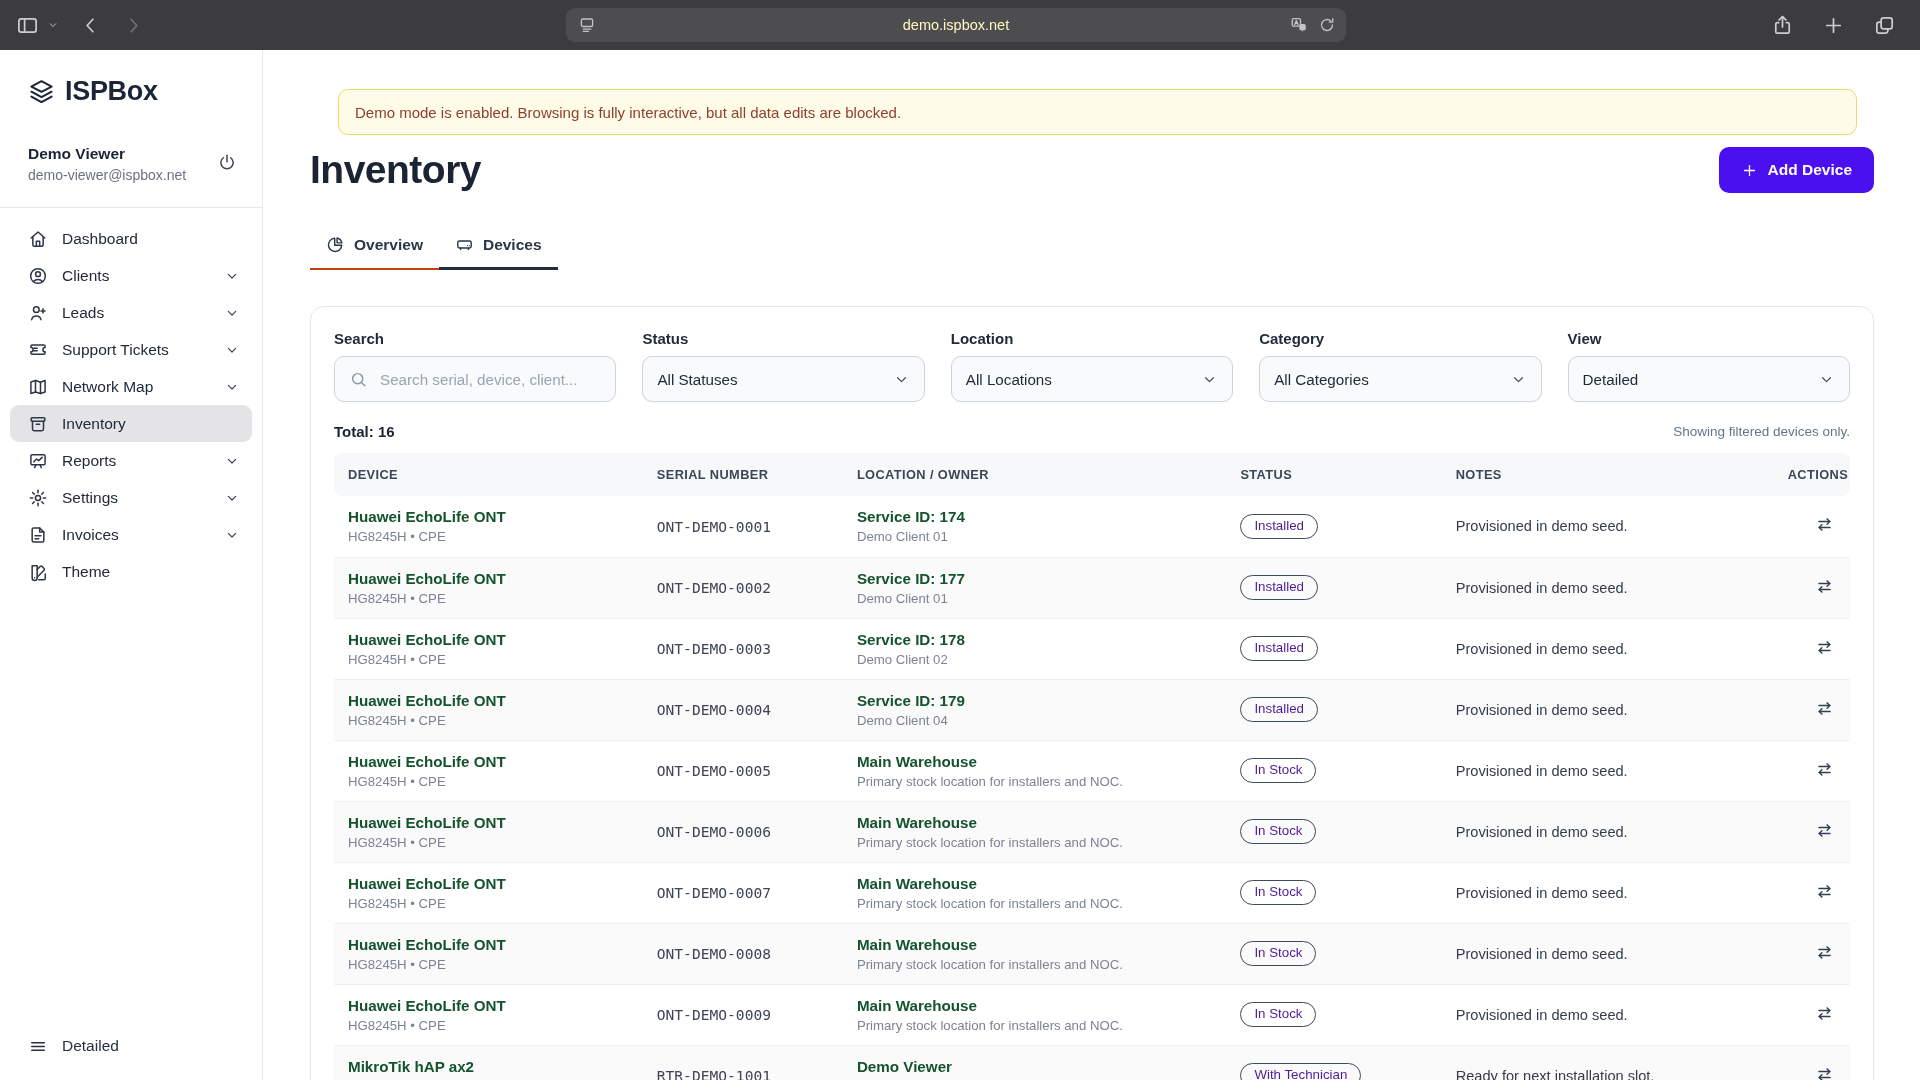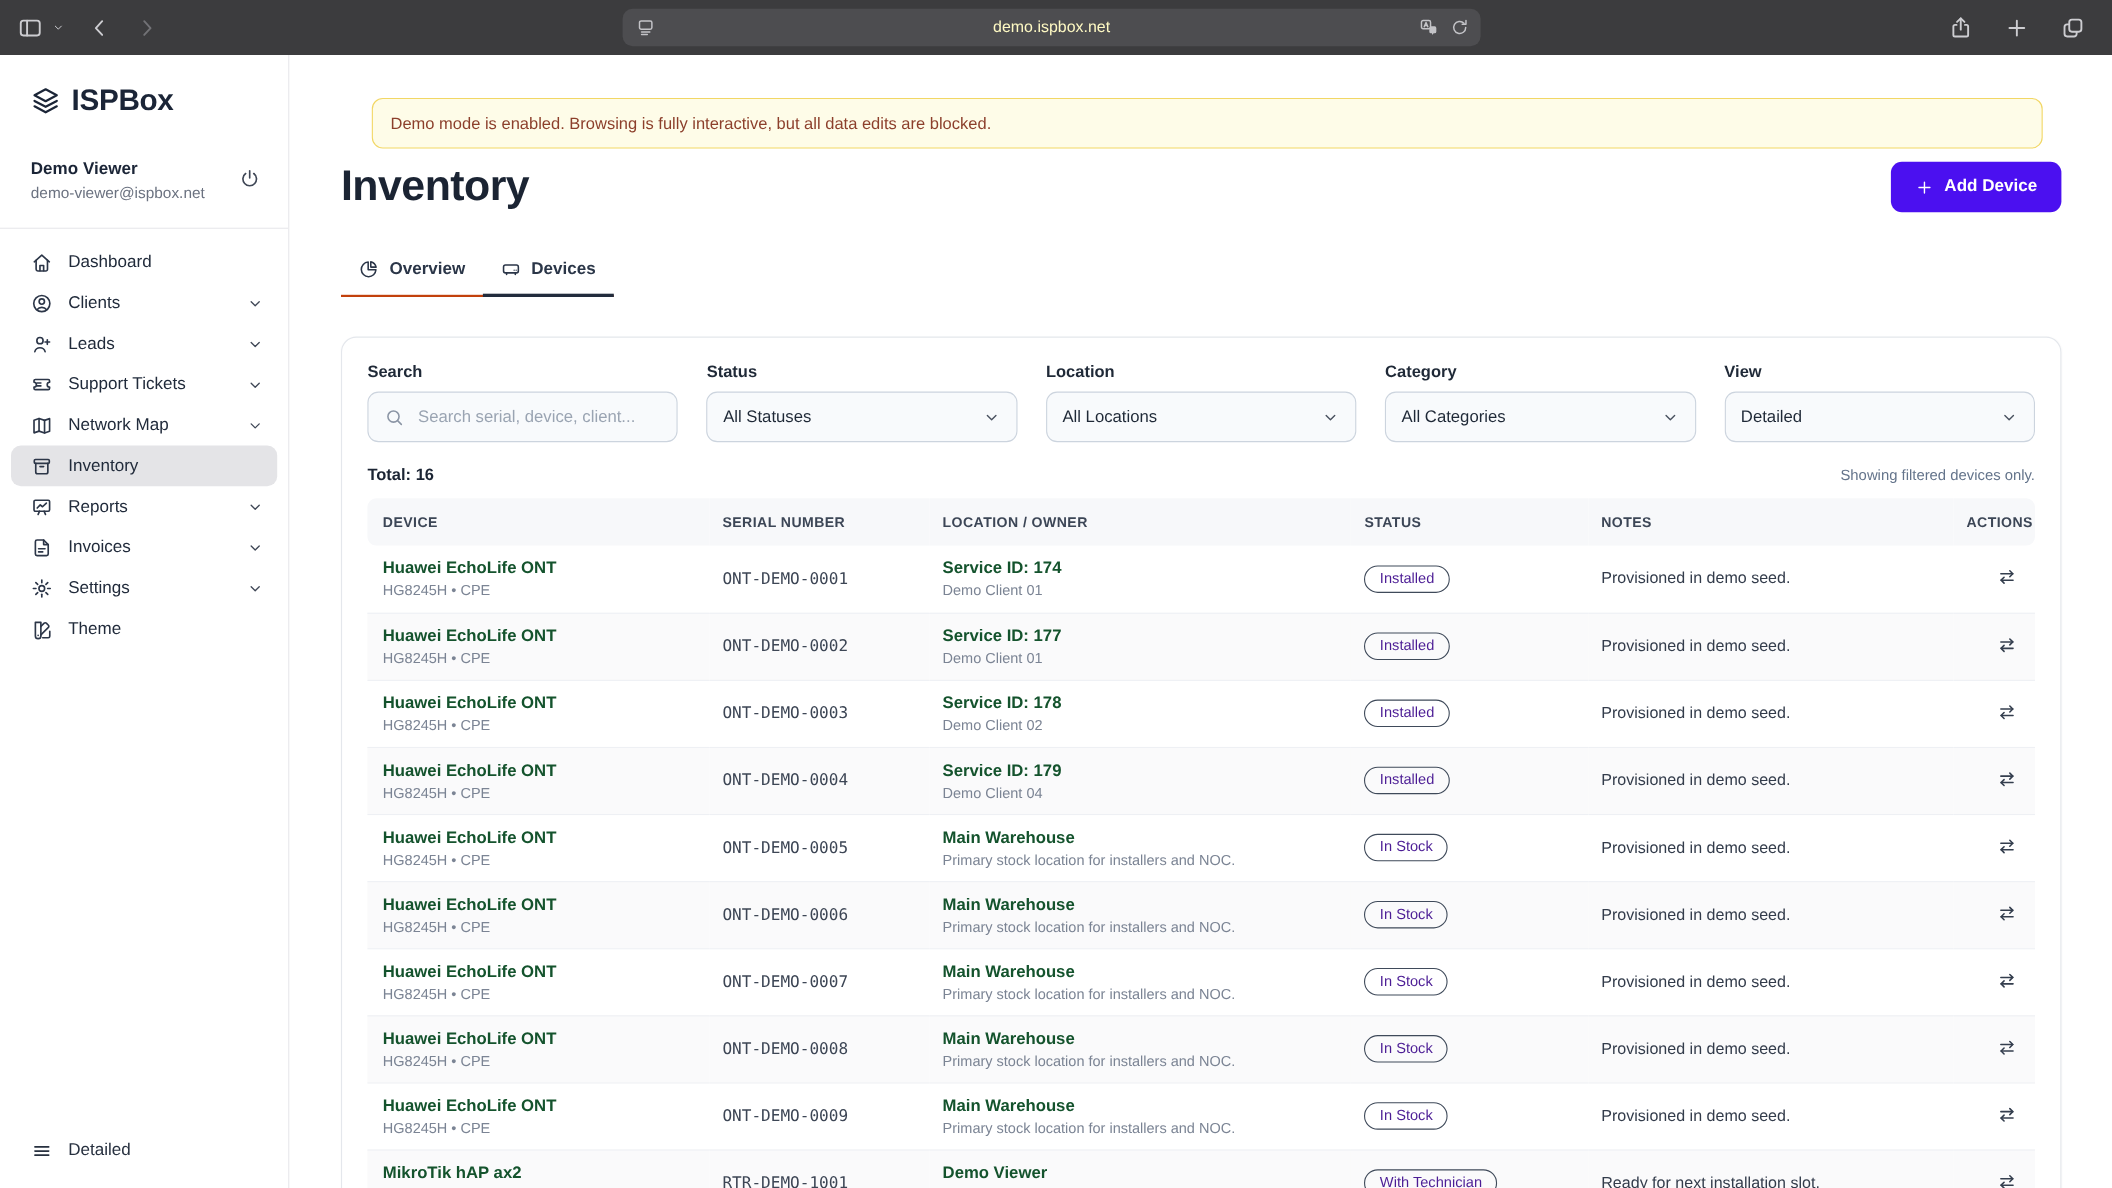--- a/index.html
+++ b/index.html
@@ -299,48 +299,48 @@
     <span class="n-label">Reports</span>
     <span class="icon n-chev">
             <svg viewBox="0 0 24 24" fill="none" stroke="currentColor" stroke-width="1.8" stroke-linecap="round" stroke-linejoin="round">
               <polyline points="6.5 9.5 12 15 17.5 9.5"></polyline>
             </svg>
           </span>
   </div>
         <div class="nav-item">
     <span class="icon n-icon">
             <svg viewBox="0 0 24 24" fill="none" stroke="currentColor" stroke-width="1.8" stroke-linecap="round" stroke-linejoin="round">
-              <path d="M14 3.5H6.8A1.8 1.8 0 0 0 5 5.3v13.4a1.8 1.8 0 0 0 1.8 1.8h10.4a1.8 1.8 0 0 0 1.8-1.8V8.5l-5-5z"></path>
-              <polyline points="14 3.5 14 8.5 19 8.5"></polyline>
-              <line x1="8.5" y1="13" x2="15.5" y2="13"></line>
-              <line x1="8.5" y1="16.5" x2="13" y2="16.5"></line>
-            </svg>
-          </span>
-    <span class="n-label">Invoices</span>
-    <span class="icon n-chev">
-            <svg viewBox="0 0 24 24" fill="none" stroke="currentColor" stroke-width="1.8" stroke-linecap="round" stroke-linejoin="round">
-              <polyline points="6.5 9.5 12 15 17.5 9.5"></polyline>
-            </svg>
-          </span>
-  </div>
-        <div class="nav-item">
-    <span class="icon n-icon">
-            <svg viewBox="0 0 24 24" fill="none" stroke="currentColor" stroke-width="1.8" stroke-linecap="round" stroke-linejoin="round">
               <circle cx="12" cy="12" r="3.1"></circle>
               <line x1="12" y1="2.8" x2="12" y2="5.6"></line>
               <line x1="12" y1="18.4" x2="12" y2="21.2"></line>
               <line x1="2.8" y1="12" x2="5.6" y2="12"></line>
               <line x1="18.4" y1="12" x2="21.2" y2="12"></line>
               <line x1="5.5" y1="5.5" x2="7.5" y2="7.5"></line>
               <line x1="16.5" y1="16.5" x2="18.5" y2="18.5"></line>
               <line x1="18.5" y1="5.5" x2="16.5" y2="7.5"></line>
               <line x1="7.5" y1="16.5" x2="5.5" y2="18.5"></line>
             </svg>
           </span>
     <span class="n-label">Settings</span>
+    <span class="icon n-chev">
+            <svg viewBox="0 0 24 24" fill="none" stroke="currentColor" stroke-width="1.8" stroke-linecap="round" stroke-linejoin="round">
+              <polyline points="6.5 9.5 12 15 17.5 9.5"></polyline>
+            </svg>
+          </span>
+  </div>
+        <div class="nav-item">
+    <span class="icon n-icon">
+            <svg viewBox="0 0 24 24" fill="none" stroke="currentColor" stroke-width="1.8" stroke-linecap="round" stroke-linejoin="round">
+              <path d="M14 3.5H6.8A1.8 1.8 0 0 0 5 5.3v13.4a1.8 1.8 0 0 0 1.8 1.8h10.4a1.8 1.8 0 0 0 1.8-1.8V8.5l-5-5z"></path>
+              <polyline points="14 3.5 14 8.5 19 8.5"></polyline>
+              <line x1="8.5" y1="13" x2="15.5" y2="13"></line>
+              <line x1="8.5" y1="16.5" x2="13" y2="16.5"></line>
+            </svg>
+          </span>
+    <span class="n-label">Invoices</span>
     <span class="icon n-chev">
             <svg viewBox="0 0 24 24" fill="none" stroke="currentColor" stroke-width="1.8" stroke-linecap="round" stroke-linejoin="round">
               <polyline points="6.5 9.5 12 15 17.5 9.5"></polyline>
             </svg>
           </span>
   </div>
         <div class="nav-item">
     <span class="icon n-icon">
             <svg viewBox="0 0 24 24" fill="none" stroke="currentColor" stroke-width="1.8" stroke-linecap="round" stroke-linejoin="round">
               <path d="M5 4.5h6v14.8a3 3 0 1 1-6 0V4.5z"></path>

